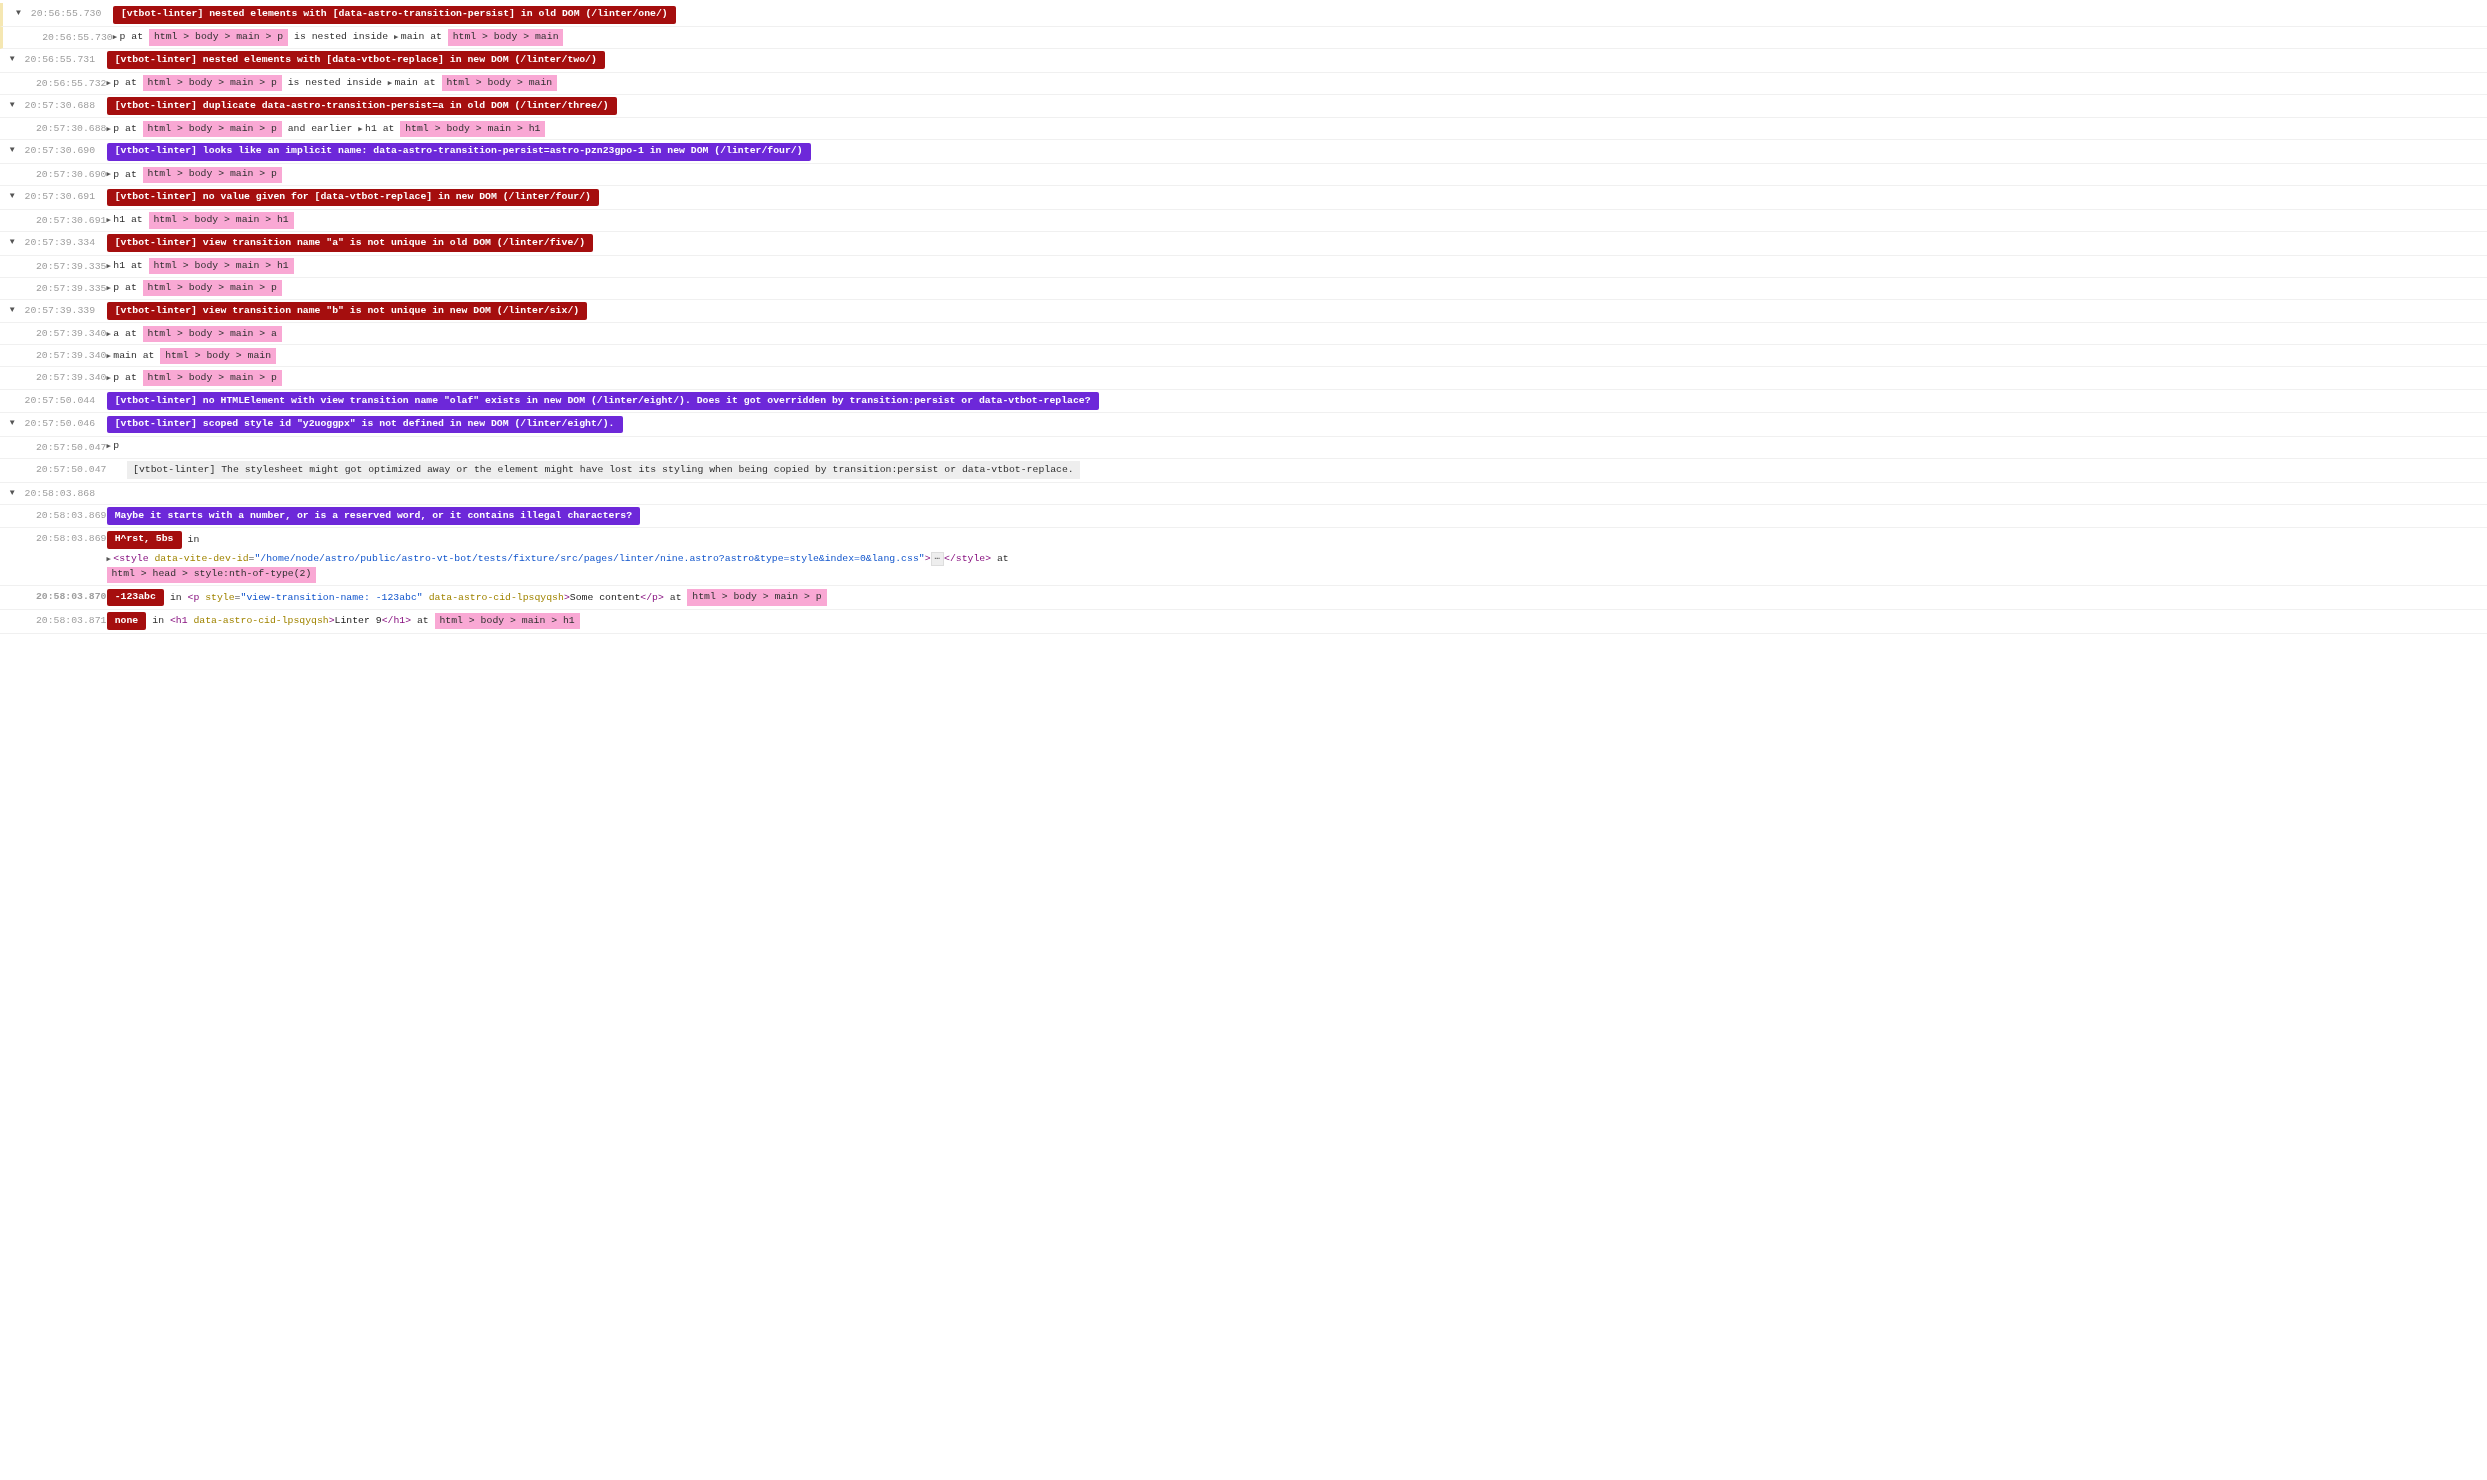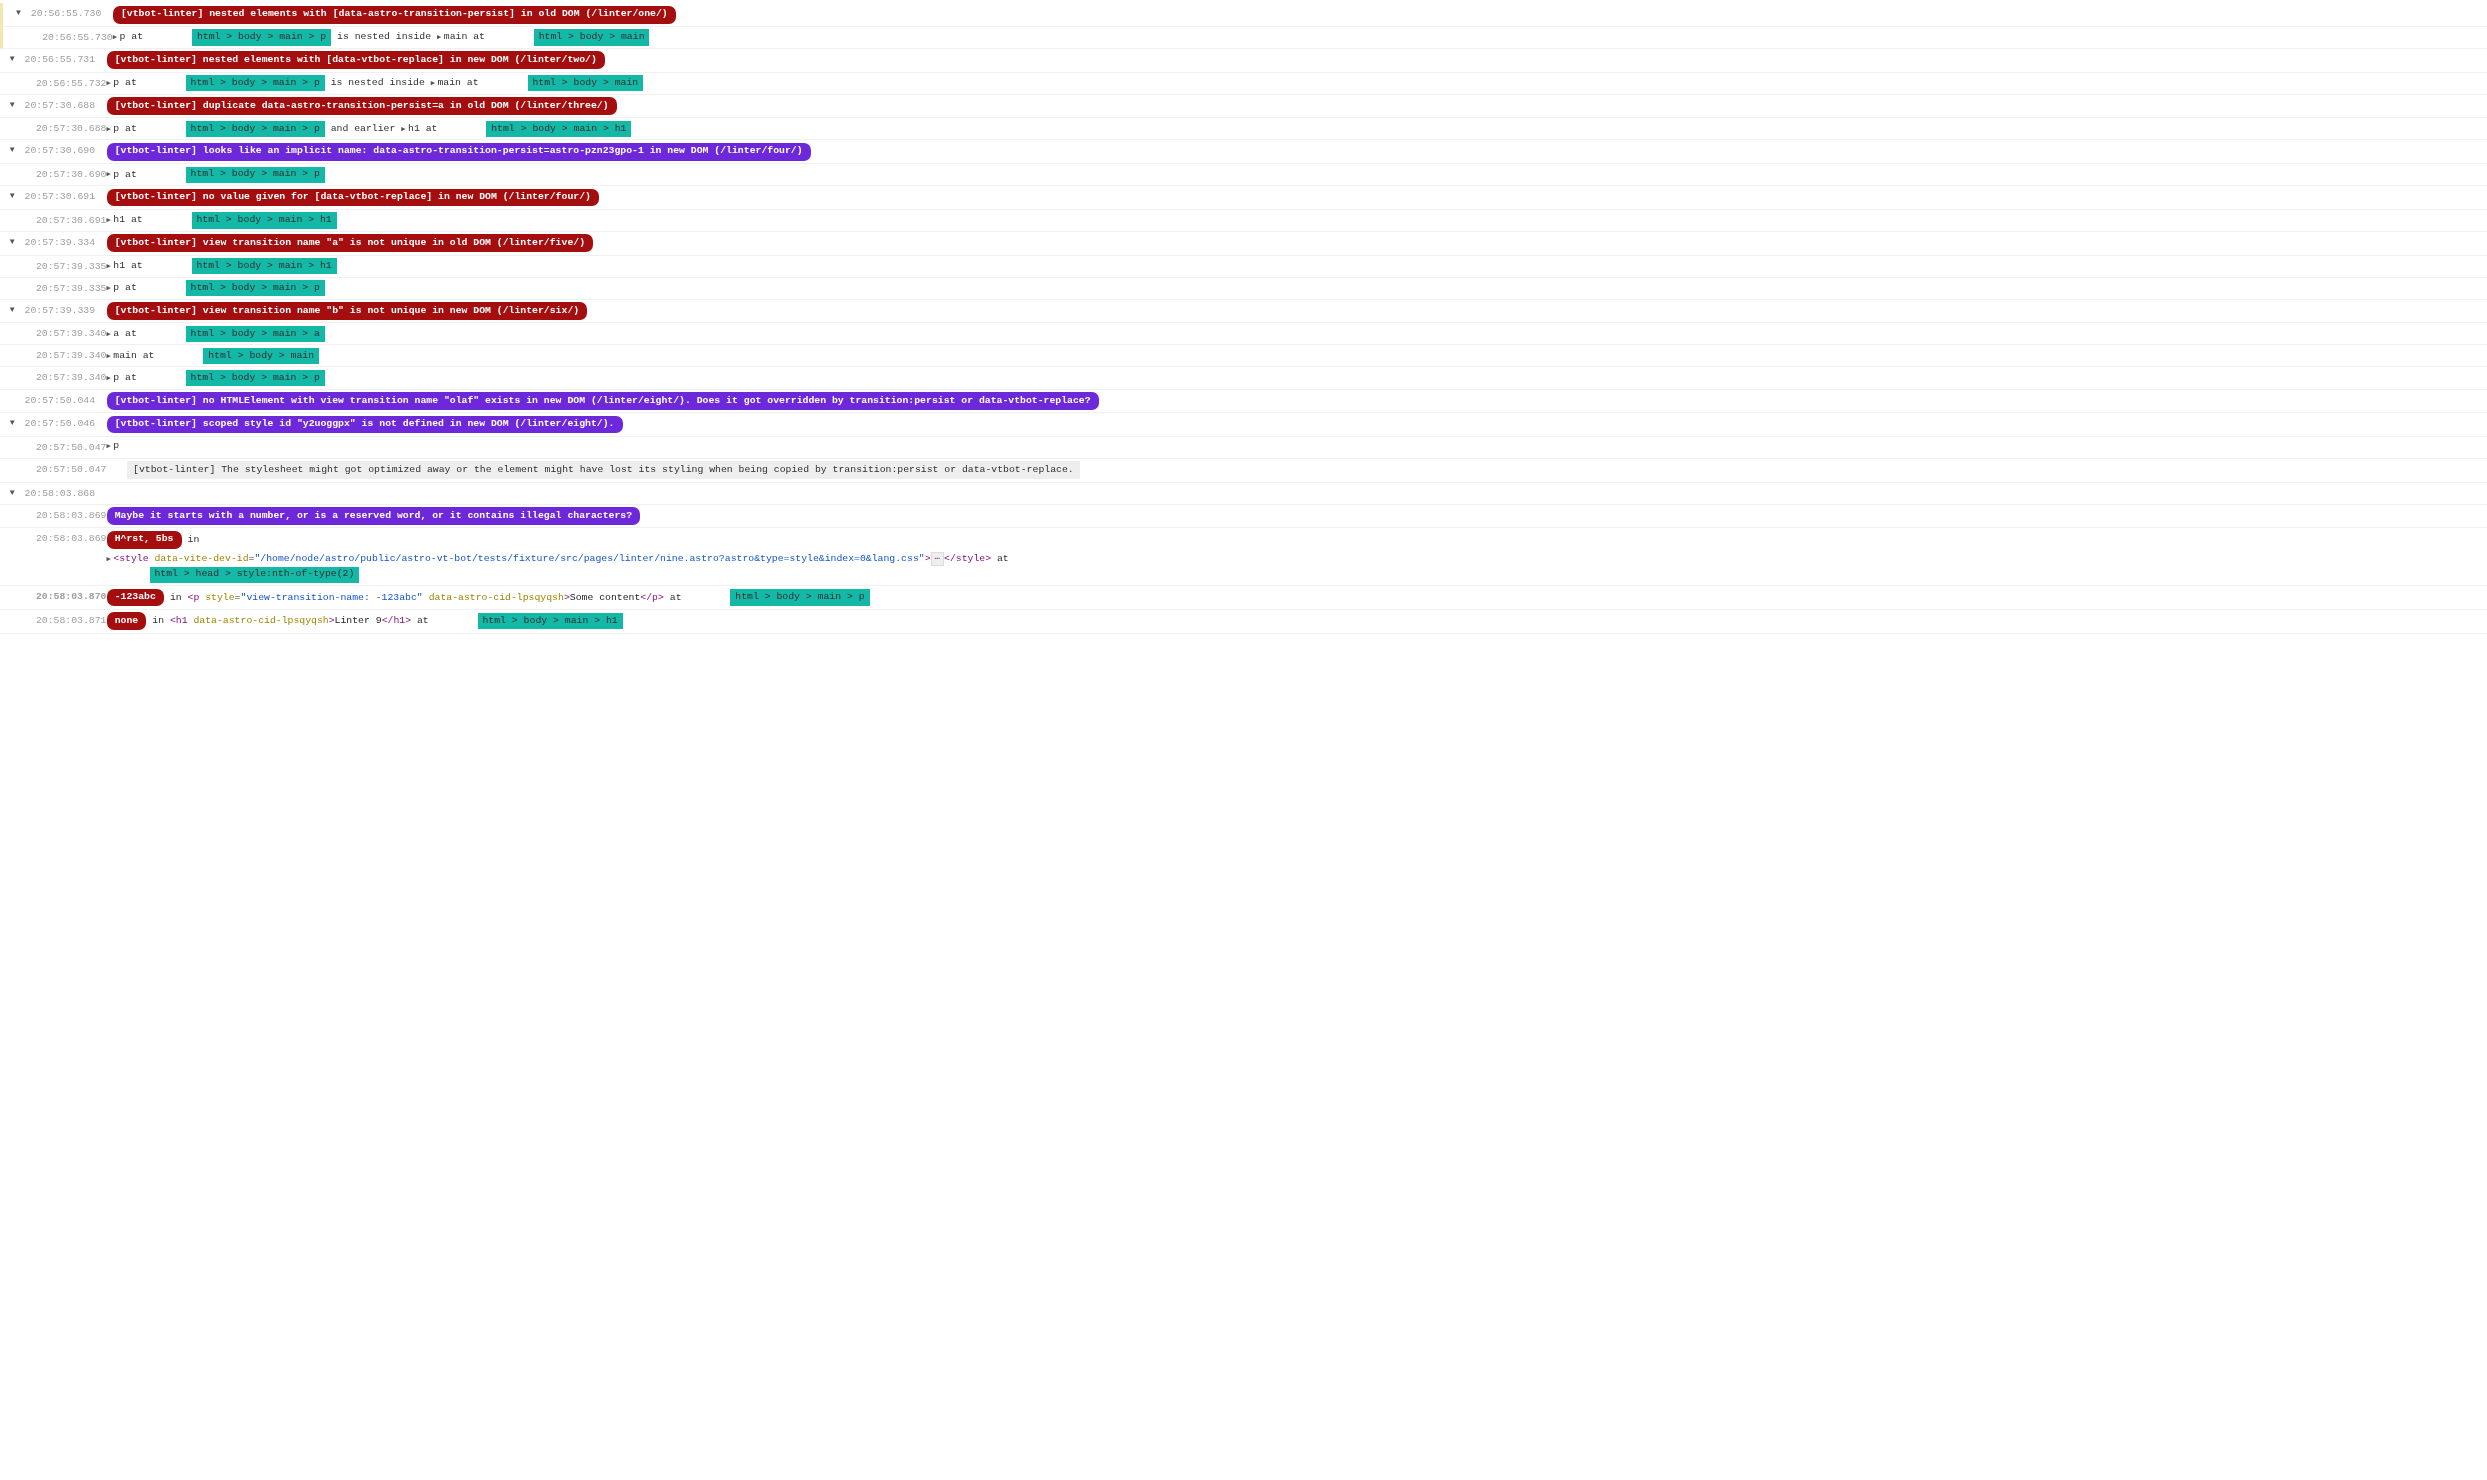--- a/index.html
+++ b/index.html
@@ -39,21 +39,21 @@
       color: #9e9e9e;
       padding-right: 17px;
       padding-top: 1.6px;
     }
     .content-col {
       flex: 1;
       padding-right: 6.5px;
     }
     .pill {
       display: inline-block;
-      border-radius: 7px;
+      border-radius: 2px;
       padding: 1.6px 8.2px;
       color: #fff;
       font-weight: bold;
     }
     .pill-red {
       background: #a50e0e;
     }
     .pill-olive {
       background: #6d28d9;
     }
@@ -68,24 +68,23 @@
       font-size: 7.3px;
       color: #555;
       margin-right: 2.4px;
       display: inline-block;
     }
     .text-at {
       color: #303030;
     }
     .crumb {
       display: inline-block;
-      background: #14b8a6;
+      background: #f9a8d4;
       padding: 0.8px 4.9px;
       color: #303030;
-      margin-left: 43px;
     }
     .bar-warn {
       border-left: 3.3px solid #f5e7b2;
       padding-left: 3.3px;
     }
     .tag-open {
       color: #881280;
     }
     .tag-attr-name {
       color: #a08400;

